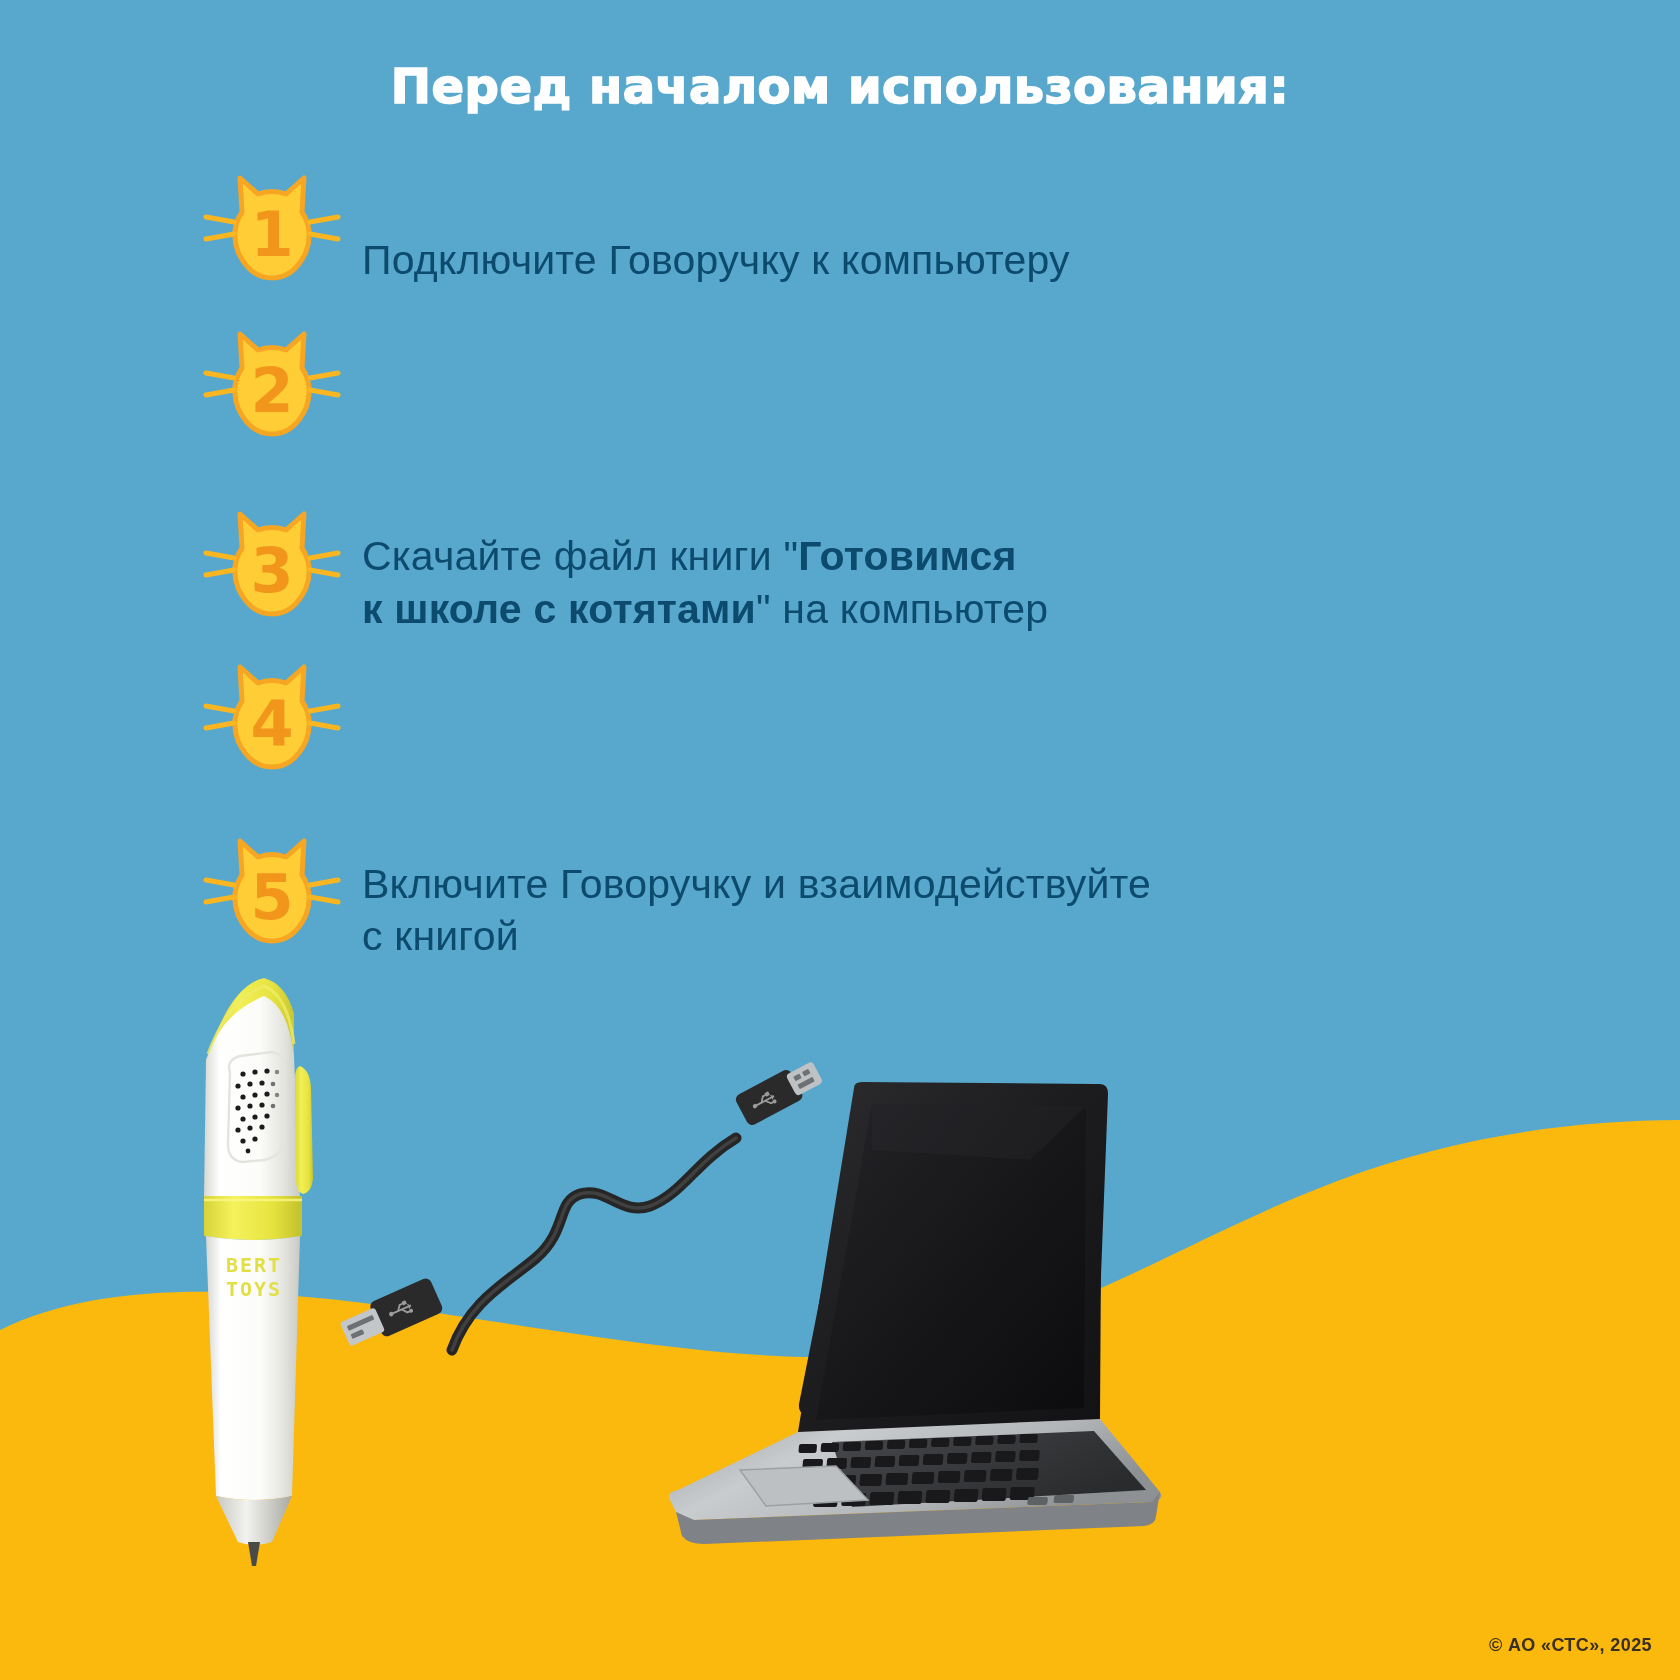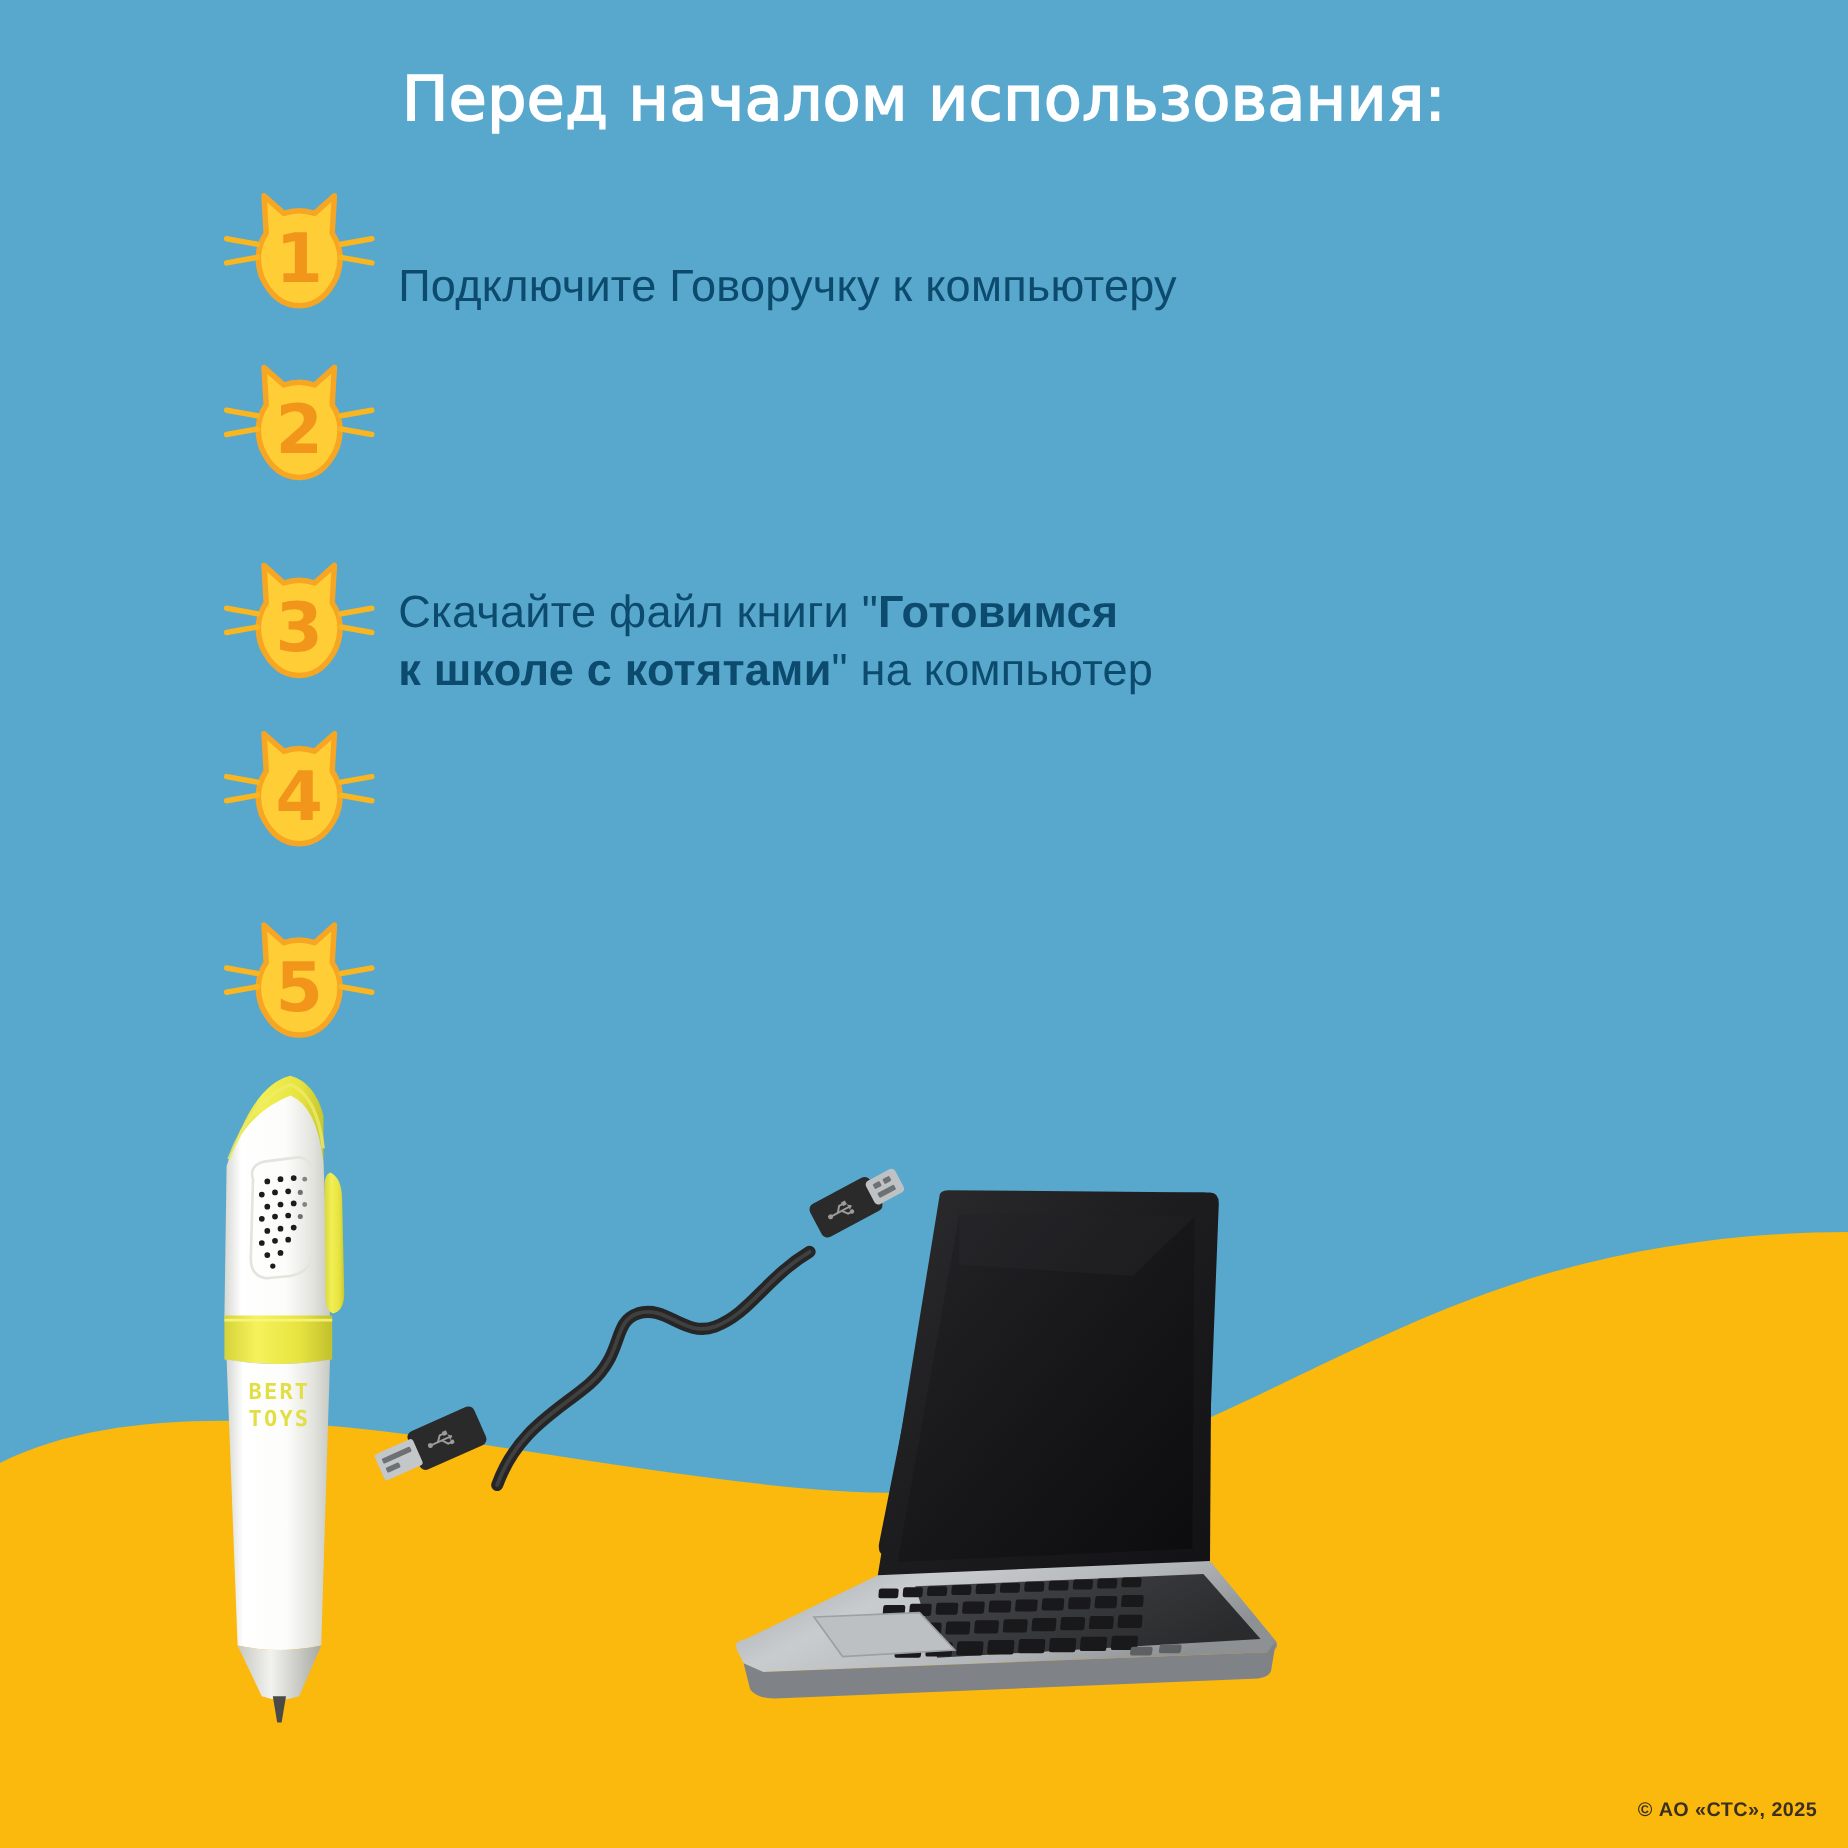--- a/index.html
+++ b/index.html
@@ -19,22 +19,22 @@
   #bg-yellow-wave {
     position:absolute; left:0; bottom:0; width:1680px; height:560px;
   }
 
   
   #title {
     position:absolute; top:58px; left:0; width:1680px;
     text-align:center;
     color:#FFFFFF;
     font-family:"DejaVu Sans", sans-serif;
-    font-weight:400;
-    font-size:56px;
+    font-weight:700;
+    font-size:48px;
     letter-spacing:0.5px;
     -webkit-text-stroke:1.6px #FFFFFF;
   }
 
   
   #steps {
     position:absolute; top:160px; left:196px; width:1300px;
   }
   .step {
     display:flex;
@@ -200,20 +200,24 @@
                    Q118,70 110,92 Q98,118 76,118 Q54,118 42,92 Q34,70 46,52 Z"></path>
         </g>
         <g stroke="#F9B621" stroke-width="5" stroke-linecap="round">
           <line x1="38" y1="62" x2="10" y2="57"></line>
           <line x1="38" y1="74" x2="10" y2="79"></line>
           <line x1="114" y1="62" x2="142" y2="57"></line>
           <line x1="114" y1="74" x2="142" y2="79"></line>
         </g>
         <text x="76" y="96" text-anchor="middle" font-family="DejaVu Sans, sans-serif" font-size="62" font-weight="700" fill="#F2961B">5</text>
       </svg>
+    </div>
+    <div class="step-text">
+      <span>Включите Говоручку и взаимодействуйте
+с книгой</span>
     </div>
   </div>
 
 </div>
 
 <div id="pen">
   <svg viewBox="0 0 200 620" width="200" height="620">
     <defs>
       <linearGradient id="penBody" x1="0" y1="0" x2="1" y2="0">
         <stop offset="0%" stop-color="#D6D6D2"></stop>

